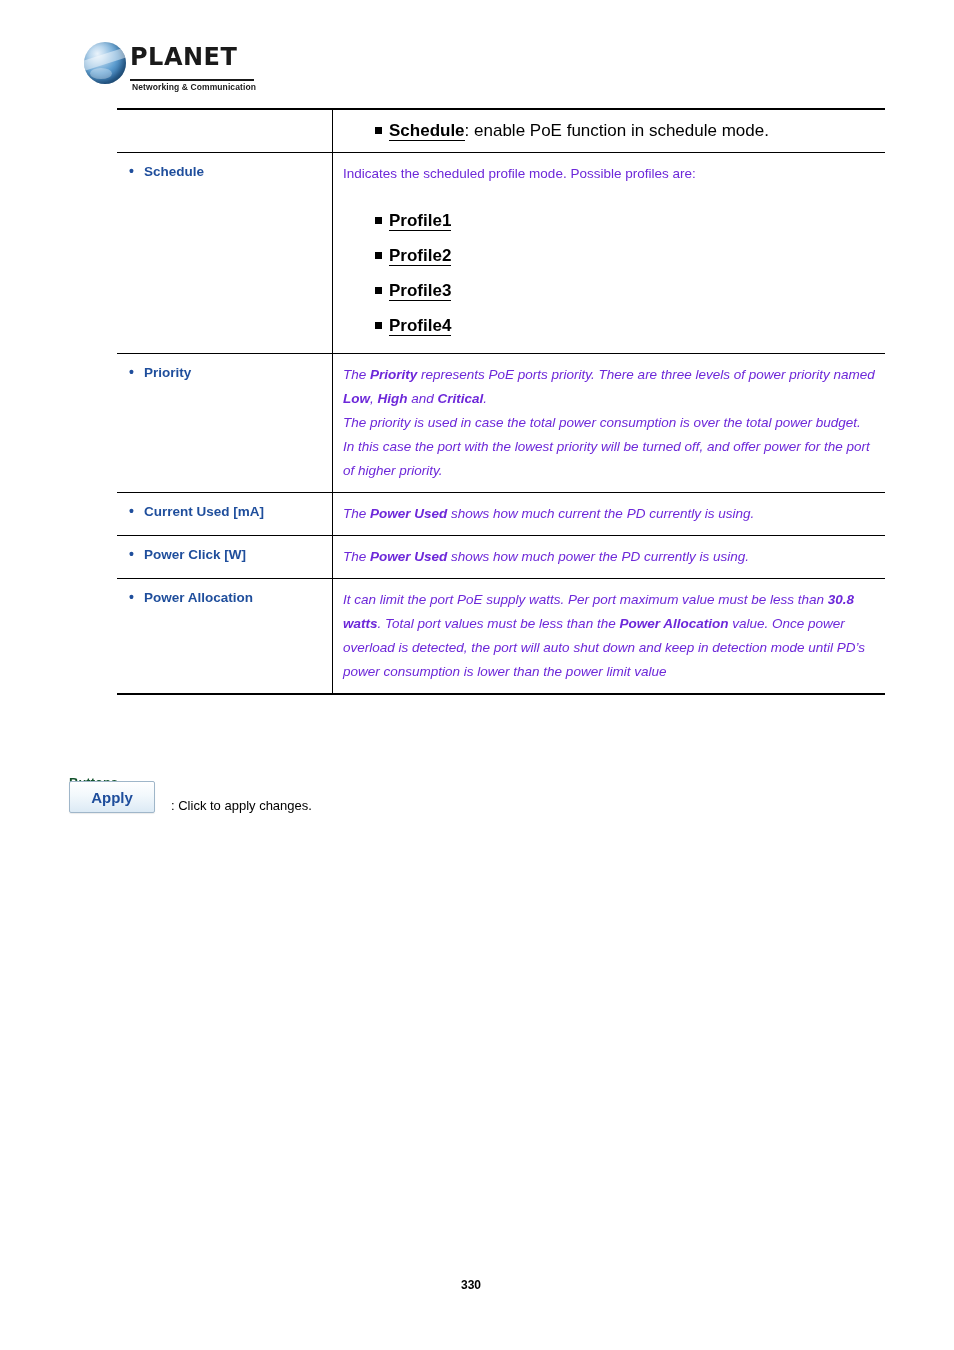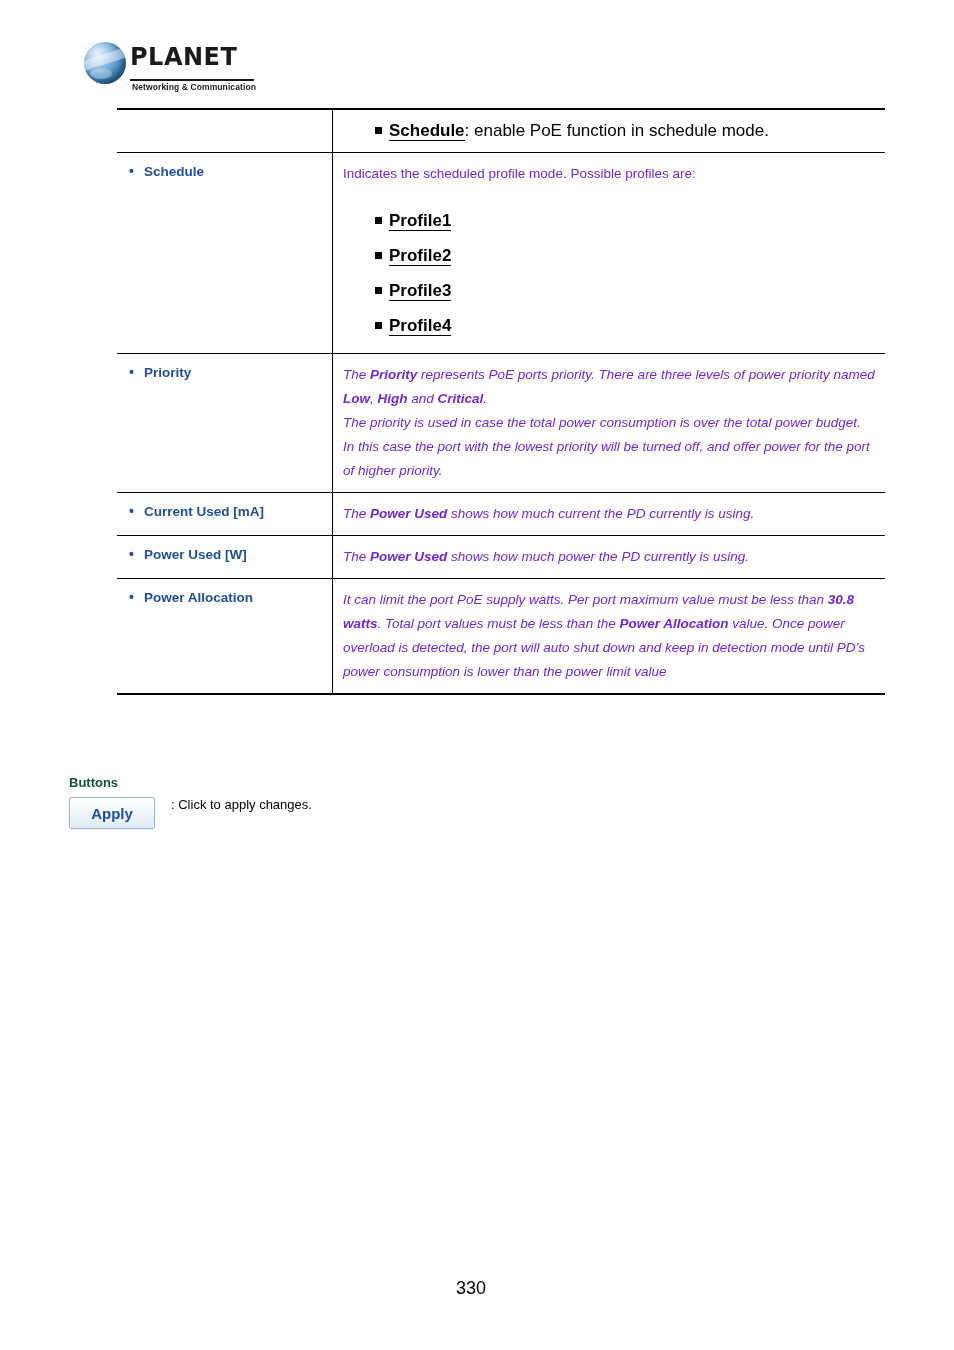--- a/index.html
+++ b/index.html
@@ -174,23 +174,23 @@
     position: absolute;
     left: 69px;
     top: 775px;
     font-size: 13px;
     font-weight: bold;
     color: #14532d;
   }
   .apply-row {
     position: absolute;
     left: 69px;
-    top: 797px;
+    top: 781px;
     display: flex;
-    align-items: flex-start;
+    align-items: flex-end;
   }
   .apply-btn {
     width: 84px;
     height: 30px;
     border: 1px solid #9fb6c9;
     border-radius: 2px;
     background: linear-gradient(to bottom, #ffffff 0%, #f2f8fc 45%, #dceaf5 100%);
     color: #1f4e9c;
     font-size: 15px;
     font-weight: bold;
@@ -205,22 +205,23 @@
     margin-left: 16px;
   }
 
   
   .page-number {
     position: absolute;
     left: 0;
     right: 12px;
     top: 1278px;
     text-align: center;
-    font-size: 18px;
+    font-size: 12px;
     color: #000000;
+    font-weight: bold;
   }
 </style>
 </head>
 <body>
 
 <div class="logo-wrap">
   <div class="logo-globe"></div>
   <div class="logo-text">PLANET</div>
   <div class="logo-rule"></div>
   <div class="logo-sub">Networking &amp; Communication</div>
@@ -265,21 +266,21 @@
       <td class="col-left">
         <div class="term">Current Used [mA]</div>
       </td>
       <td class="col-right tight">
         <p class="body-text">The <b>Power Used</b> shows how much current the PD currently is using.</p>
       </td>
     </tr>
 
     <tr>
       <td class="col-left">
-        <div class="term">Power Used [W]</div>
+        <div class="term">Power Click [W]</div>
       </td>
       <td class="col-right tight">
         <p class="body-text">The <b>Power Used</b> shows how much power the PD currently is using.</p>
       </td>
     </tr>
 
     <tr class="row-last">
       <td class="col-left">
         <div class="term">Power Allocation</div>
       </td>

